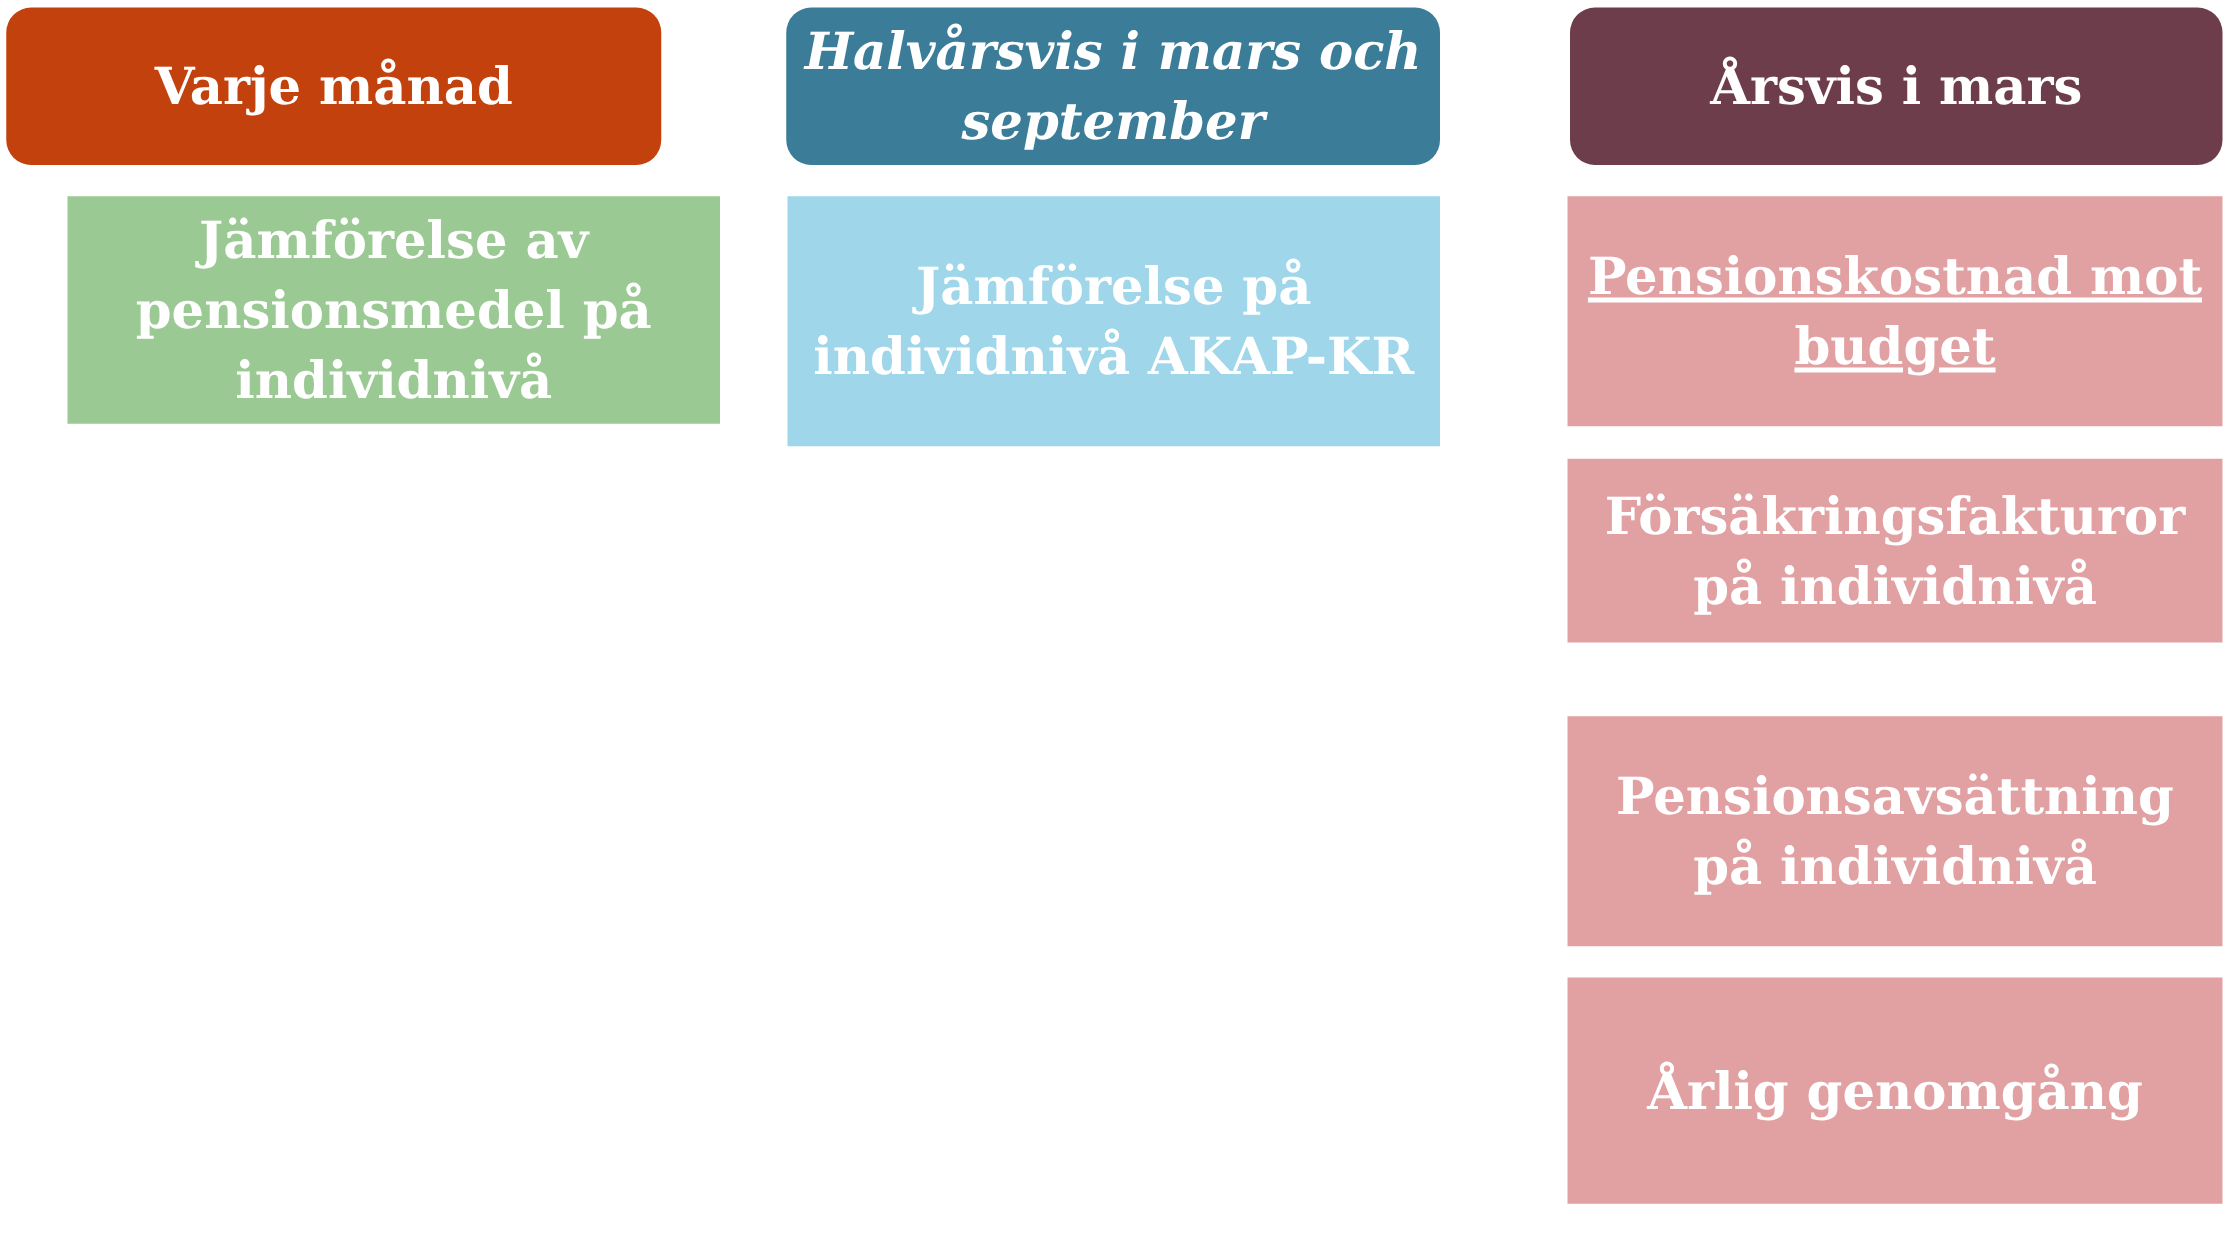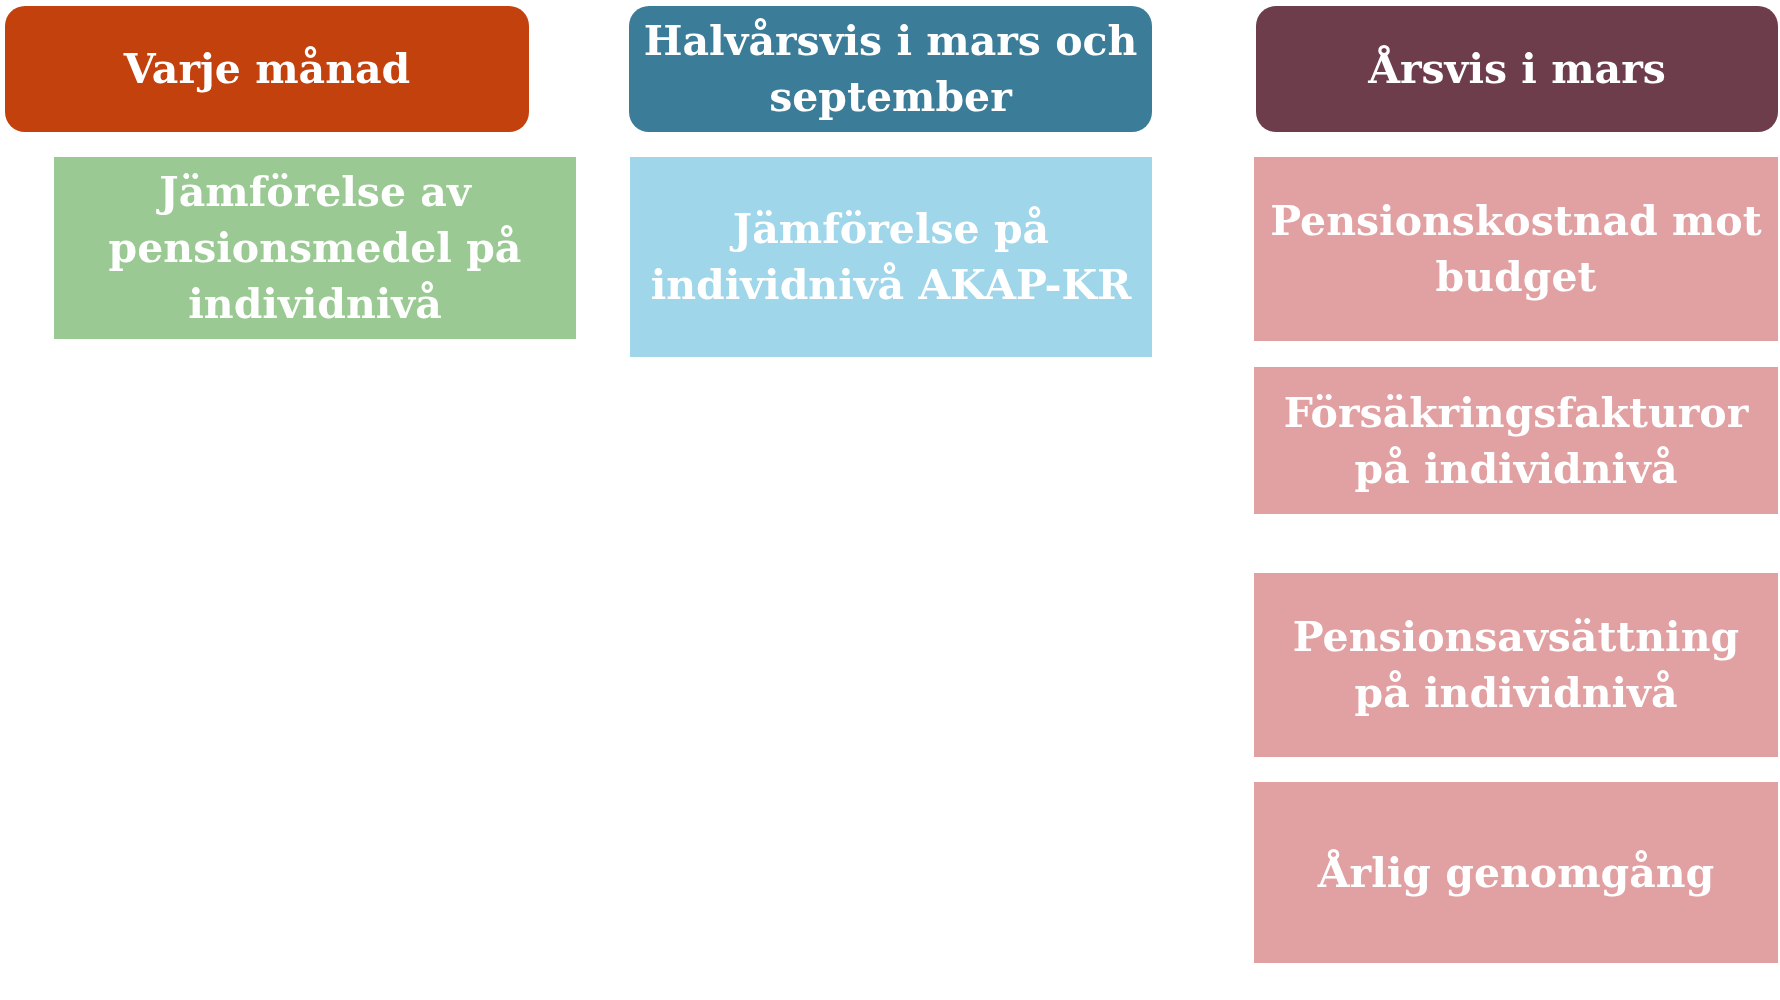--- a/index.html
+++ b/index.html
@@ -16,33 +16,33 @@
 <div>
   <div class="box hdr" style="left:5px;top:6px;width:524px;height:126px;background:#c2410c;">
     <span>Varje månad</span>
   </div>
   <div class="box" style="left:6px;top:157px;width:522px;height:182px;background:#9ac993;margin-left:48px;">
     <span>Jämförelse av pensionsmedel på individnivå</span>
   </div>
 </div>
 
 <div>
-  <div class="box hdr" style="left:629px;top:6px;width:523px;height:126px;background:#3b7d98;">
+  <div class="box hdr" style="left:629px;top:6px;width:523px;height:126px;background:#3b7d98;font-style:italic;">
     <span>Halvårsvis i mars och september</span>
   </div>
   <div class="box" style="left:630px;top:157px;width:522px;height:200px;background:#9fd6ea;">
     <span>Jämförelse på individnivå AKAP-KR</span>
   </div>
 </div>
 
 <div>
   <div class="box hdr" style="left:1256px;top:6px;width:522px;height:126px;background:#6e3d4b;">
     <span>Årsvis i mars</span>
   </div>
-  <div class="box" style="left:1254px;top:157px;width:524px;height:184px;background:#e1a1a3;">
+  <div class="box" style="left:1254px;top:157px;width:524px;height:184px;background:#e1a1a3;text-decoration:underline;">
     <span>Pensionskostnad mot budget</span>
   </div>
   <div class="box" style="left:1254px;top:367px;width:524px;height:147px;background:#e1a1a3;">
     <span>Försäkringsfakturor på individnivå</span>
   </div>
   <div class="box" style="left:1254px;top:573px;width:524px;height:184px;background:#e1a1a3;">
     <span>Pensionsavsättning på individnivå</span>
   </div>
   <div class="box" style="left:1254px;top:782px;width:524px;height:181px;background:#e1a1a3;">
     <span>Årlig genomgång</span>

